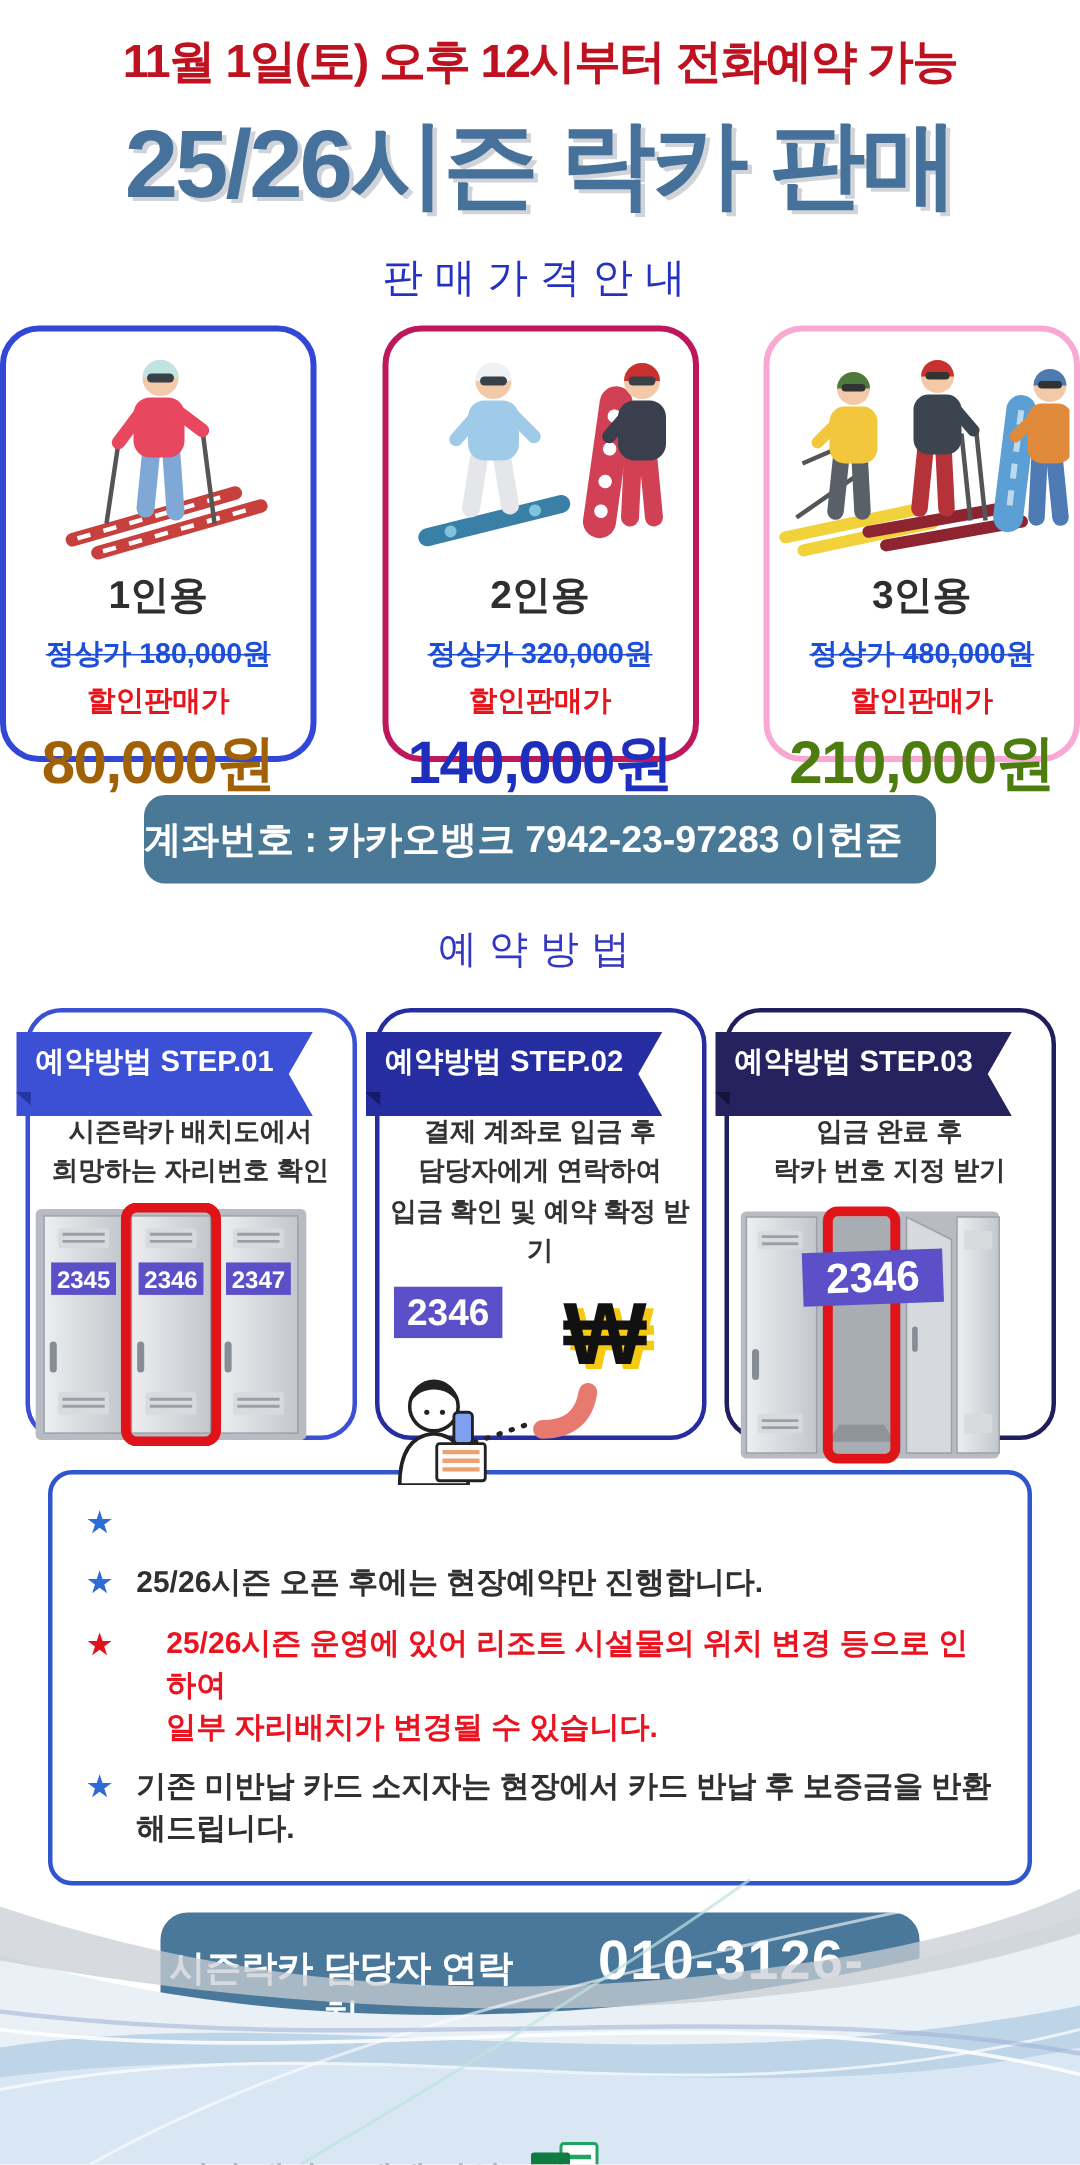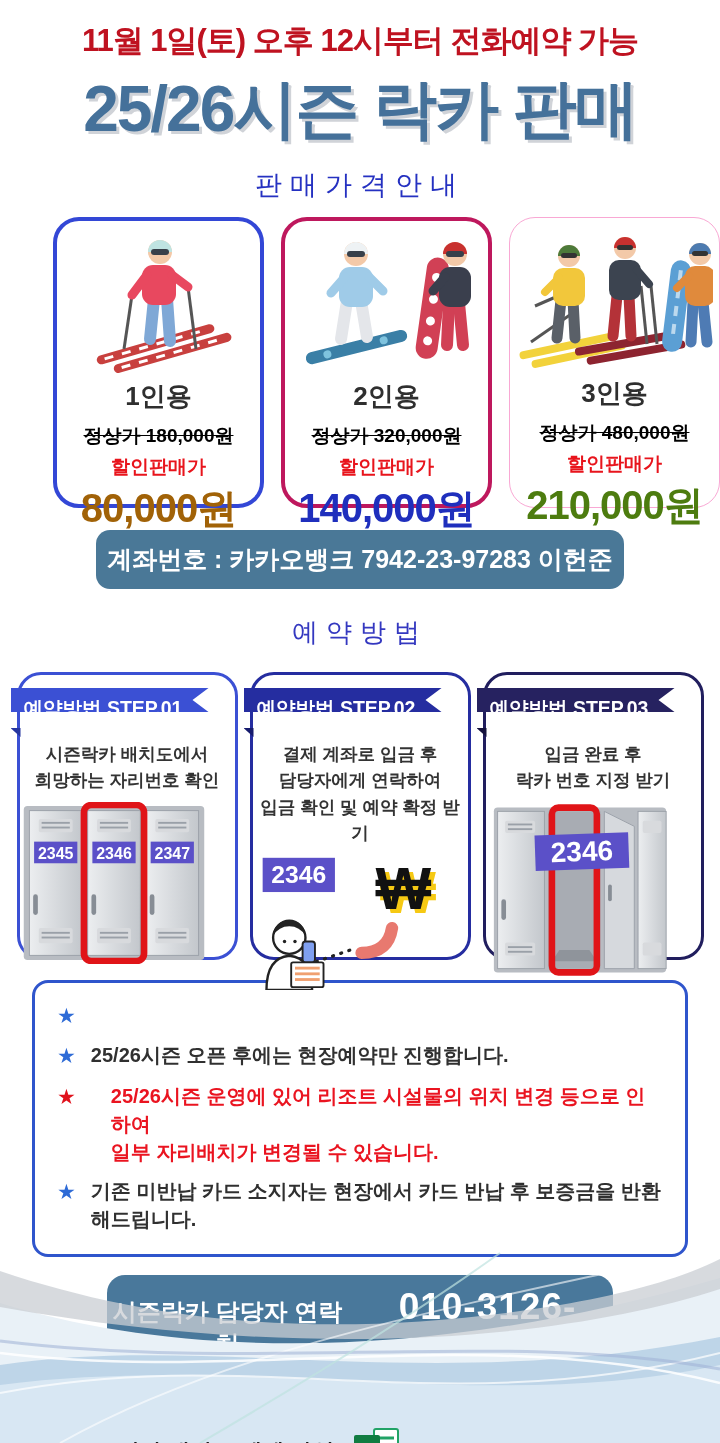--- a/index.html
+++ b/index.html
@@ -10,45 +10,45 @@
   }
   
   .notice { padding-top:20px; text-align:center; font-size:31px; font-weight:800;
             color:#bf1220; letter-spacing:-1px; }
   .title  { margin-top:4px; text-align:center; font-size:64px; font-weight:900;
             color:#45719a; letter-spacing:-2px;
             text-shadow:3px 3px 0 rgba(150,158,168,.45); }
   .section-label { margin-top:14px; text-align:center; font-size:27px;
             color:#2531c1; letter-spacing:8px; font-weight:500; }
   
-  .cards-row { display:flex; justify-content:flex-end; gap:17px; margin-top:14px; }
+  .cards-row { display:flex; justify-content:space-between; gap:17px; margin-top:14px; }
   .price-card { width:211px; height:291px; border-radius:26px; background:#fff;
             box-sizing:border-box; display:flex; flex-direction:column; align-items:center; }
   .price-card.c1 { border:4px solid #3347d6; }
   .price-card.c2 { border:4px solid #be185d; }
-  .price-card.c3 { border:1px solid #f9a8d4; }
+  .price-card.c3 { border:4px solid #f9a8d4; }
   .illus { height:148px; margin-top:8px; display:flex; align-items:flex-end; justify-content:center; }
   .card-name  { margin-top:4px; font-size:26px; font-weight:800; color:#2f2f2f; }
-  .orig       { margin-top:9px; font-size:19px; font-weight:600; color:#000000; text-decoration:line-through; }
+  .orig       { margin-top:9px; font-size:19px; font-weight:600; color:#1d4ed8; text-decoration:line-through; }
   .disc-label { margin-top:5px; font-size:19px; font-weight:800; color:#e8141c; }
   .price      { margin-top:1px; font-size:40px; font-weight:900; letter-spacing:-1px; }
   .c1 .price { color:#a16207; } .c2 .price { color:#1f2fbd; } .c3 .price { color:#4d7c0f; }
   
   .account-banner { width:528px; margin:22px auto 0; background:#4a7897; border-radius:14px;
-            padding:13px 0; text-align:center; color:#fff; font-size:25px; font-weight:800; }
+            padding:13px 0; color:#fff; font-size:25px; font-weight:800; }
   .reserve-label { margin-top:26px; text-align:center; font-size:26px; color:#3438c0;
             letter-spacing:8px; font-weight:500; }
   
   .steps-row { display:flex; justify-content:center; gap:12px; margin-top:22px; }
   .step-card { position:relative; width:221px; height:288px; border-radius:24px;
             box-sizing:border-box; background:#fff; }
   .step-card.s1 { border:3.5px solid #3b50d4; }
   .step-card.s2 { border:3.5px solid #252da0; }
   .step-card.s3 { border:3.5px solid #211e5e; }
-  .ribbon { position:absolute; top:13px; left:-9px; width:198px; height:24px;
+  .ribbon { position:absolute; top:13px; left:-9px; width:198px; height:56px;
             line-height:40px; padding-left:13px; box-sizing:border-box;
             color:#fff; font-size:19.5px; font-weight:800; white-space:nowrap;
             clip-path:polygon(0 0,100% 0,calc(100% - 16px) 50%,100% 100%,0 100%); }
   .s1 .ribbon { background:#3b50d4; } .s2 .ribbon { background:#252da0; } .s3 .ribbon { background:#262260; }
   .fold { position:absolute; top:53px; left:-9px; width:10px; height:9px;
             clip-path:polygon(0 0,100% 0,100% 100%); }
   .s1 .fold { background:#2636a0; } .s2 .fold { background:#161b6e; } .s3 .fold { background:#15123d; }
   .step-text { margin-top:66px; text-align:center; font-size:17.5px; font-weight:700;
             color:#333; line-height:1.5; }
   .step-illus { display:flex; justify-content:flex-start; margin-top:8px; }

